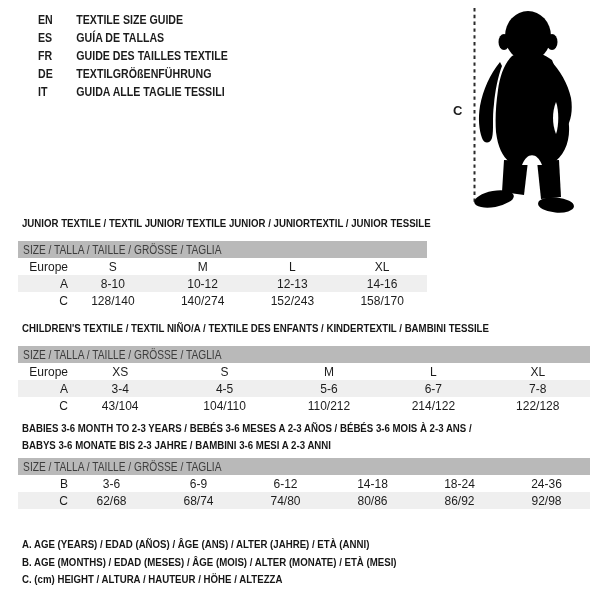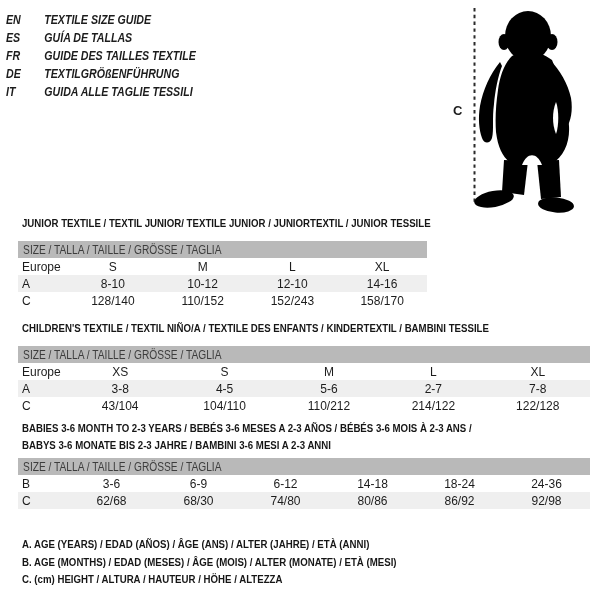--- a/index.html
+++ b/index.html
@@ -3,21 +3,21 @@
 <meta charset="utf-8">
 <style>
   * { margin:0; padding:0; box-sizing:border-box; }
   html,body { background:#ffffff; }
   .page {
     position:relative; width:600px; height:600px; background:#ffffff;
     font-family:"Liberation Sans", sans-serif; color:#1c1c1c; overflow:hidden;
   }
 
   
-  .legend { position:absolute; left:6px; top:11px;font-style:italic; }
+  .legend { position:absolute; left:38px; top:11px; }
   .legend-row {
     display:flex; height:18px; align-items:center;
     font-weight:700; font-size:12.5px; white-space:nowrap;
     transform:scaleX(.85); transform-origin:0 0;
   }
   .legend-row .code { width:45px; flex:0 0 45px; }
 
   
   .figure-svg { position:absolute; left:440px; top:4px; }
   .c-label { position:absolute; left:453px; top:103px; font-weight:700; font-size:13px; }
@@ -41,21 +41,21 @@
   #table-babies   { left:18px; top:458px; width:572px; }
   table.t th {
     background:#b9b9b9; height:17px; padding:0; text-align:left;
     font-weight:400; color:#3d3d3d;
   }
   table.t th .hdr {
     display:inline-block; padding-left:6px; white-space:nowrap;
     transform:scaleX(.85); transform-origin:0 50%; font-size:12px;
   }
   table.t td { height:17px; padding:0; text-align:center; font-weight:400; }
-  table.t td.lbl { text-align:left; padding-left:4px; }
+  table.t td.lbl { text-align:right; padding-left:4px; }
   table.t tbody tr:nth-child(even) td { background:#efefef; }
 
   
   .footnotes {
     position:absolute; left:22px; top:536px; font-weight:700; font-size:11.5px;
     line-height:17.5px; white-space:nowrap; transform:scaleX(.84);
     transform-origin:0 0; color:#161616;
   }
 </style>
 </head>
@@ -132,27 +132,27 @@
         <td class="lbl">Europe</td>
         <td>S</td>
         <td>M</td>
         <td>L</td>
         <td>XL</td>
       </tr>
       <tr>
         <td class="lbl">A</td>
         <td>8-10</td>
         <td>10-12</td>
-        <td>12-10</td>
+        <td>12-13</td>
         <td>14-16</td>
       </tr>
       <tr>
         <td class="lbl">C</td>
         <td>128/140</td>
-        <td>110/152</td>
+        <td>140/274</td>
         <td>152/243</td>
         <td>158/170</td>
       </tr>
     </tbody>
   </table>
 
   <div class="sec-title" id="t2-title">
     <div>CHILDREN'S TEXTILE / TEXTIL NIÑO/A / TEXTILE DES ENFANTS / KINDERTEXTIL / BAMBINI TESSILE</div>
   </div>
   <table class="t" id="table-children">
@@ -175,24 +175,24 @@
       <tr>
         <td class="lbl">Europe</td>
         <td>XS</td>
         <td>S</td>
         <td>M</td>
         <td>L</td>
         <td>XL</td>
       </tr>
       <tr>
         <td class="lbl">A</td>
-        <td>3-8</td>
+        <td>3-4</td>
         <td>4-5</td>
         <td>5-6</td>
-        <td>2-7</td>
+        <td>6-7</td>
         <td>7-8</td>
       </tr>
       <tr>
         <td class="lbl">C</td>
         <td>43/104</td>
         <td>104/110</td>
         <td>110/212</td>
         <td>214/122</td>
         <td>122/128</td>
       </tr>
@@ -226,21 +226,21 @@
         <td>3-6</td>
         <td>6-9</td>
         <td>6-12</td>
         <td>14-18</td>
         <td>18-24</td>
         <td>24-36</td>
       </tr>
       <tr>
         <td class="lbl">C</td>
         <td>62/68</td>
-        <td>68/30</td>
+        <td>68/74</td>
         <td>74/80</td>
         <td>80/86</td>
         <td>86/92</td>
         <td>92/98</td>
       </tr>
     </tbody>
   </table>
 
   <div class="footnotes">
     <div>A. AGE (YEARS) / EDAD (AÑOS) / ÂGE (ANS) / ALTER (JAHRE) / ETÀ (ANNI)</div>

